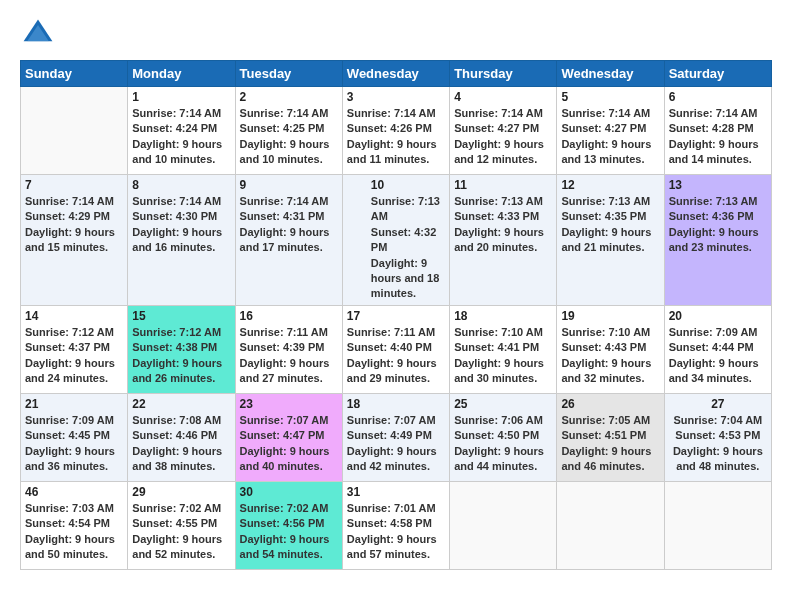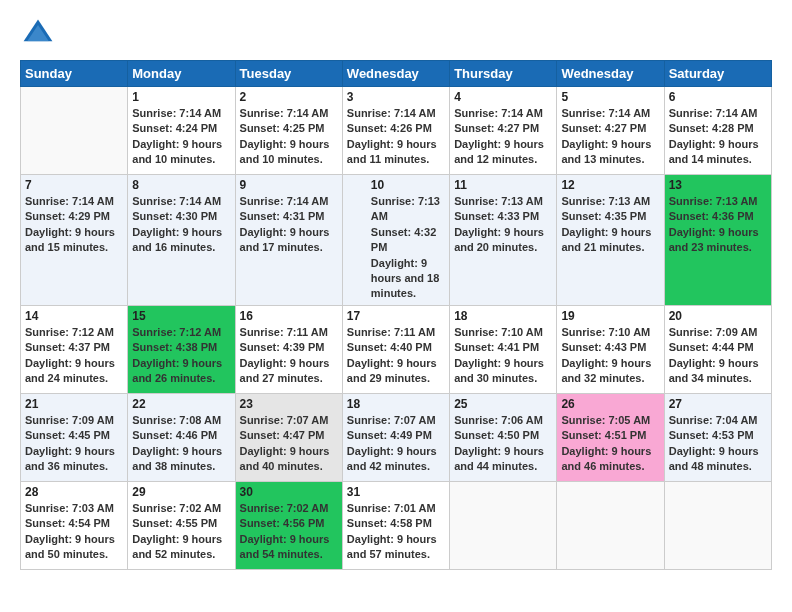--- a/index.html
+++ b/index.html
@@ -181,31 +181,31 @@
             <div class="cell-content">Sunrise: 7:13 AM<br>Sunset: 4:32 PM<br>Daylight: 9 hours and 18 minutes.</div>
           </td>
           <td style="background: rgb(238, 243, 250);">
             <span class="day-number">11</span>
             <div class="cell-content">Sunrise: 7:13 AM<br>Sunset: 4:33 PM<br>Daylight: 9 hours and 20 minutes.</div>
           </td>
           <td style="background: rgb(238, 243, 250);">
             <span class="day-number">12</span>
             <div class="cell-content">Sunrise: 7:13 AM<br>Sunset: 4:35 PM<br>Daylight: 9 hours and 21 minutes.</div>
           </td>
-          <td style="background: #22c55e;">
+          <td style="background: #c4b5fd;">
             <span class="day-number">13</span>
             <div class="cell-content">Sunrise: 7:13 AM<br>Sunset: 4:36 PM<br>Daylight: 9 hours and 23 minutes.</div>
           </td>
         </tr>
         <tr>
           <td style="background: rgb(255, 255, 255);">
             <span class="day-number">14</span>
             <div class="cell-content">Sunrise: 7:12 AM<br>Sunset: 4:37 PM<br>Daylight: 9 hours and 24 minutes.</div>
           </td>
-          <td style="background: #22c55e; margin-top: 16px;">
+          <td style="background: #5eead4; margin-top: 16px;">
             <span class="day-number">15</span>
             <div class="cell-content">Sunrise: 7:12 AM<br>Sunset: 4:38 PM<br>Daylight: 9 hours and 26 minutes.</div>
           </td>
           <td style="background: rgb(255, 255, 255);">
             <span class="day-number">16</span>
             <div class="cell-content">Sunrise: 7:11 AM<br>Sunset: 4:39 PM<br>Daylight: 9 hours and 27 minutes.</div>
           </td>
           <td style="background: rgb(255, 255, 255); margin-top: 16px;">
             <span class="day-number">17</span>
             <div class="cell-content">Sunrise: 7:11 AM<br>Sunset: 4:40 PM<br>Daylight: 9 hours and 29 minutes.</div>
@@ -225,51 +225,51 @@
         </tr>
         <tr>
           <td style="background: rgb(238, 243, 250);">
             <span class="day-number">21</span>
             <div class="cell-content">Sunrise: 7:09 AM<br>Sunset: 4:45 PM<br>Daylight: 9 hours and 36 minutes.</div>
           </td>
           <td style="background: rgb(238, 243, 250);">
             <span class="day-number">22</span>
             <div class="cell-content">Sunrise: 7:08 AM<br>Sunset: 4:46 PM<br>Daylight: 9 hours and 38 minutes.</div>
           </td>
-          <td style="background: #e5e5e5;">
+          <td style="background: #f0abfc;">
             <span class="day-number">23</span>
             <div class="cell-content">Sunrise: 7:07 AM<br>Sunset: 4:47 PM<br>Daylight: 9 hours and 40 minutes.</div>
           </td>
           <td style="background: rgb(238, 243, 250);">
             <span class="day-number">18</span>
             <div class="cell-content">Sunrise: 7:07 AM<br>Sunset: 4:49 PM<br>Daylight: 9 hours and 42 minutes.</div>
           </td>
           <td style="background: rgb(238, 243, 250);">
             <span class="day-number">25</span>
             <div class="cell-content">Sunrise: 7:06 AM<br>Sunset: 4:50 PM<br>Daylight: 9 hours and 44 minutes.</div>
           </td>
-          <td style="background: #f9a8d4;">
+          <td style="background: #e5e5e5;">
             <span class="day-number">26</span>
             <div class="cell-content">Sunrise: 7:05 AM<br>Sunset: 4:51 PM<br>Daylight: 9 hours and 46 minutes.</div>
           </td>
-          <td style="background: rgb(238, 243, 250);">
+          <td style="background: rgb(238, 243, 250); text-align: center;">
             <span class="day-number">27</span>
             <div class="cell-content">Sunrise: 7:04 AM<br>Sunset: 4:53 PM<br>Daylight: 9 hours and 48 minutes.</div>
           </td>
         </tr>
         <tr>
           <td style="background: rgb(255, 255, 255);">
-            <span class="day-number">28</span>
+            <span class="day-number">46</span>
             <div class="cell-content">Sunrise: 7:03 AM<br>Sunset: 4:54 PM<br>Daylight: 9 hours and 50 minutes.</div>
           </td>
           <td style="background: rgb(255, 255, 255);">
             <span class="day-number">29</span>
             <div class="cell-content">Sunrise: 7:02 AM<br>Sunset: 4:55 PM<br>Daylight: 9 hours and 52 minutes.</div>
           </td>
-          <td style="background: #22c55e;">
+          <td style="background: #5eead4;">
             <span class="day-number">30</span>
             <div class="cell-content">Sunrise: 7:02 AM<br>Sunset: 4:56 PM<br>Daylight: 9 hours and 54 minutes.</div>
           </td>
           <td style="background: rgb(255, 255, 255); border-radius: 32px;">
             <span class="day-number">31</span>
             <div class="cell-content">Sunrise: 7:01 AM<br>Sunset: 4:58 PM<br>Daylight: 9 hours and 57 minutes.</div>
           </td>
           <td class="empty-cell" style="background: rgb(249, 249, 249);"></td>
           <td class="empty-cell" style="background: rgb(249, 249, 249);"></td>
           <td class="empty-cell" style="background: rgb(249, 249, 249);"></td>

